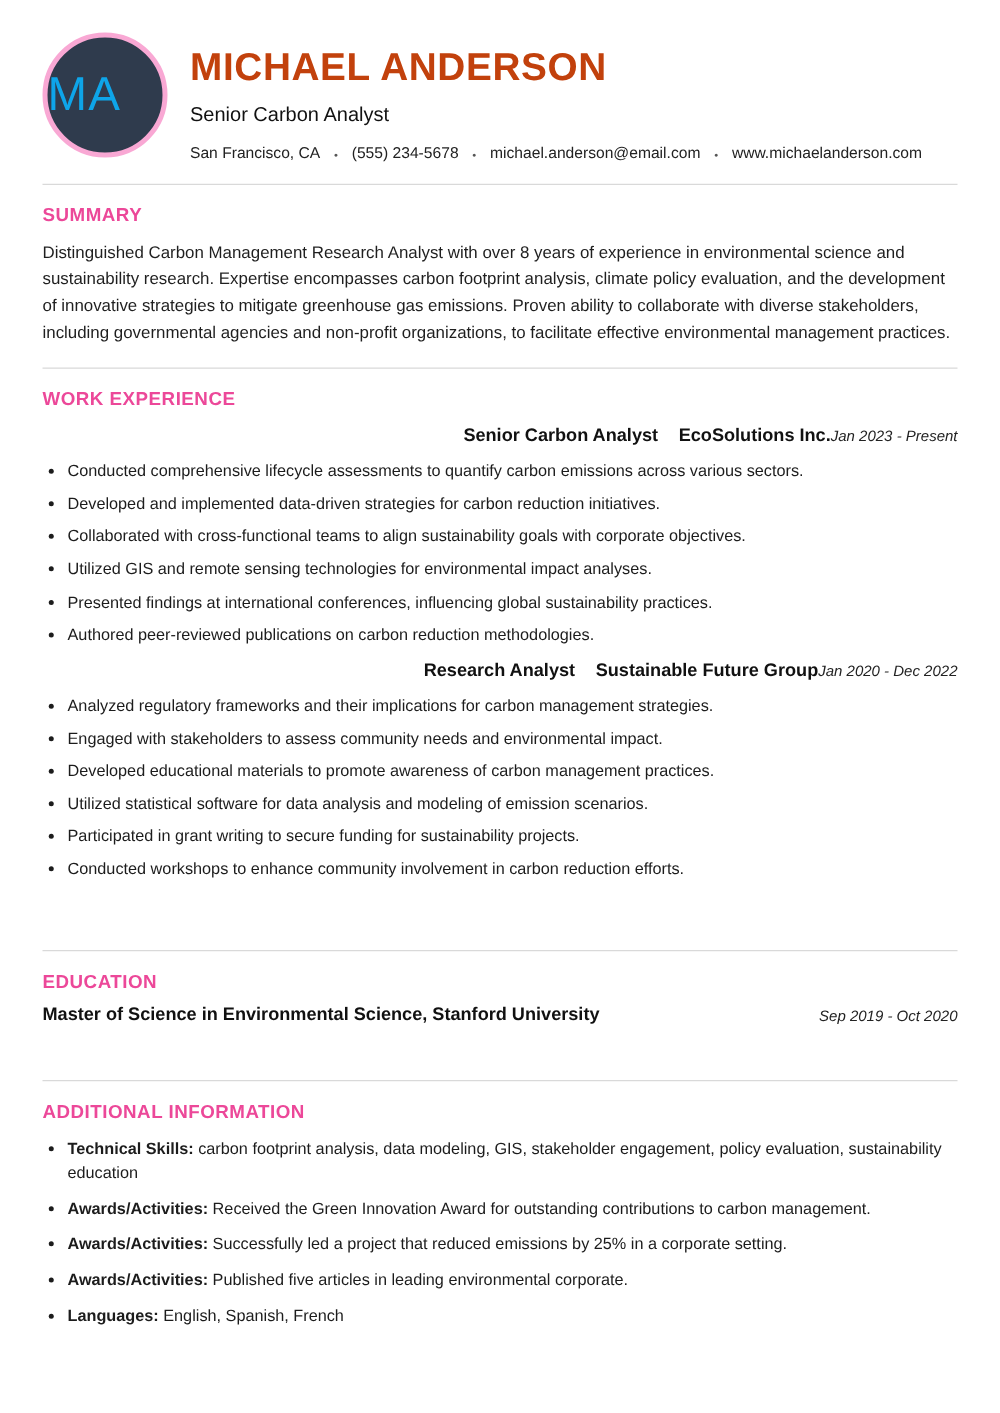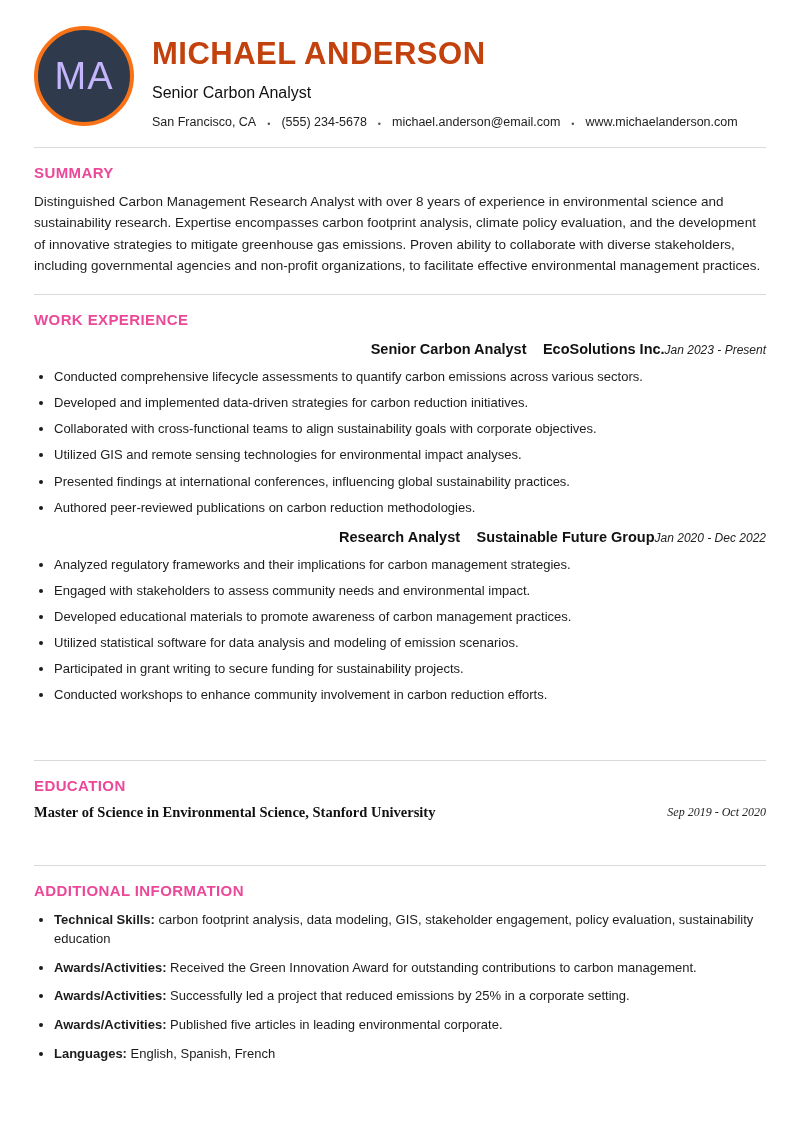--- a/index.html
+++ b/index.html
@@ -11,23 +11,23 @@
     color: #1c1c1c;
   }
   .page { padding: 26px 34px 40px 34px; }
 
   
   .header { display: flex; align-items: flex-start; gap: 18px; }
   .avatar {
     width: 100px; height: 100px; flex: 0 0 100px;
     border-radius: 50%;
     background: #2f3b4d;
-    border: 4px solid #f97316;
-    display: flex; align-items: center; justify-content: center;
-    color: #c4b5fd; font-size: 38px; font-weight: 400; letter-spacing: 1px;
+    border: 4px solid #f9a8d4;
+    display: flex; align-items: center; justify-content: flex-start;
+    color: #0ea5e9; font-size: 38px; font-weight: 400; letter-spacing: 1px;
   }
   .header-text { padding-top: 10px; }
   .name { color: #c2410c; font-size: 31px; font-weight: bold; letter-spacing: 0.5px; }
   .role { font-size: 16px; color: #111; margin-top: 12px; }
   .contact { margin-top: 13px; font-size: 12.5px; color: #222; display: flex; align-items: flex-end; flex-wrap: wrap; }
   .contact .sep { color: #555; font-size: 9px; margin: 0 11px; }
 
   hr.divider { border: none; border-top: 1px solid #d9d9d9; margin: 18px 0 16px 0; }
 
   
@@ -36,21 +36,21 @@
 
   .job { margin-bottom: 12px; }
   .job-header { display: flex; justify-content: flex-end; align-items: baseline; margin-top: 12px; }
   .job-title { font-size: 14.5px; font-weight: bold; color: #111; }
   .job-company { font-size: 14.5px; font-weight: bold; color: #111; margin-left: 12px; }
   .dates { font-style: italic; font-size: 12px; color: #222; white-space: nowrap; }
 
   ul.bullets { margin: 10px 0 4px 20px; }
   ul.bullets li { font-size: 13px; line-height: 1.35; margin-bottom: 8.5px; color: #1c1c1c; }
 
-  .edu-header { display: flex; justify-content: space-between; align-items: center; margin-top: 6px; font-family: Liberation Serif, serif; }
+  .edu-header { display: flex; justify-content: space-between; align-items: flex-end; margin-top: 6px; }
   .edu-degree { font-size: 14.5px; font-weight: bold; color: #111; }
 
   ul.extras { margin: 12px 0 0 20px; }
   ul.extras li { font-size: 13px; line-height: 1.45; margin-bottom: 10px; color: #1c1c1c; }
   ul.extras .label { font-weight: bold; }
 
   .spacer-lg { height: 26px; }
 </style>
 </head>
 <body>

